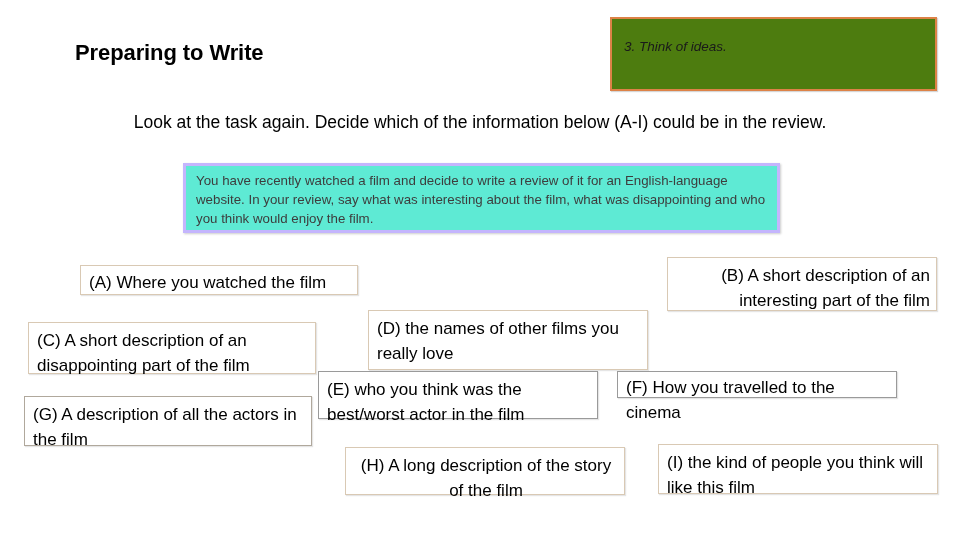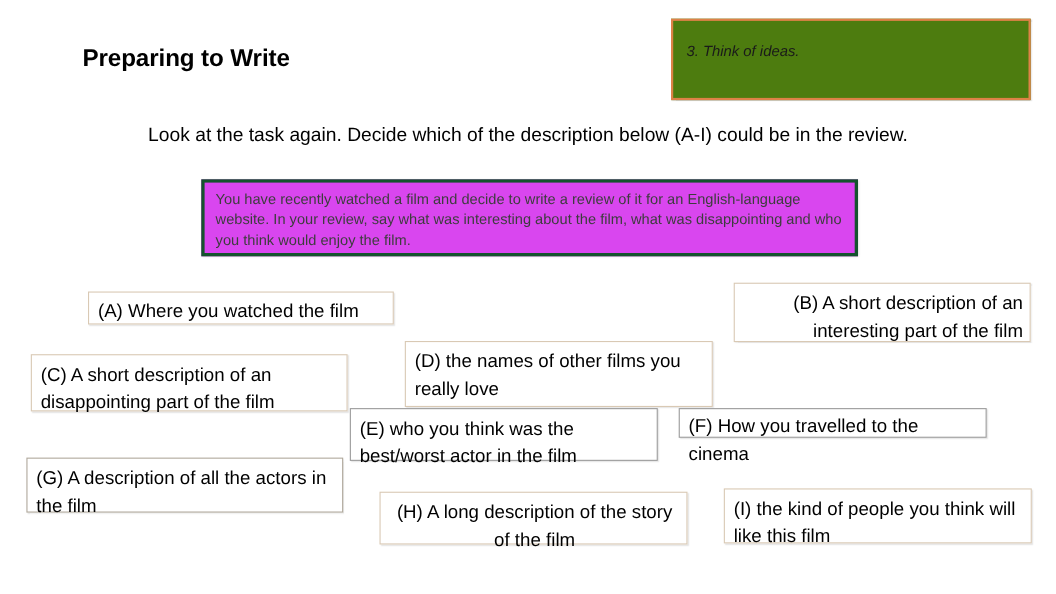--- a/index.html
+++ b/index.html
@@ -70,22 +70,22 @@
   }
 
   
   .task-box {
     position: absolute;
     left: 183px;
     top: 163px;
     width: 597px;
     height: 70px;
     box-sizing: border-box;
-    background: #d946ef;
-    border: 3px solid #14532d;
+    background: #5eead4;
+    border: 3px solid #c4b5fd;
     box-shadow: 1px 1px 2px rgba(110,110,110,0.35);
   }
   .task-box-text {
     position: absolute;
     left: 10px;
     top: 6px;
     right: 8px;
     font-family: "Liberation Sans", sans-serif;
     font-size: 13.3px;
     line-height: 1.42;
@@ -103,21 +103,21 @@
   .opt-text {
     position: absolute;
     left: 8px;
     right: 6px;
     top: 6px;
     font-size: 17px;
     line-height: 1.45;
     color: #000000;
   }
   .opt.gray { border-color: #9a9a9a; }
-  .opt.grayish { border-color: #b0a89c; margin-top: 20px; }
+  .opt.grayish { border-color: #b0a89c; }
 
   
   .opt-a { left: 80px;  top: 265px; width: 278px; height: 30px; }
   .opt-a .opt-text { top: 5px; }
 
   .opt-b { left: 667px; top: 257px; width: 270px; height: 54px; text-align: right; }
 
   .opt-c { left: 28px;  top: 322px; width: 288px; height: 52px; }
 
   .opt-d { left: 368px; top: 310px; width: 280px; height: 60px; }
@@ -137,21 +137,21 @@
 <body>
 
 <div id="stage">
 
   <div class="page-title">Preparing to Write</div>
 
   <div class="step-callout">
     <div class="step-callout-text">3. Think of ideas.</div>
   </div>
 
-  <div class="instruction">Look at the task again. Decide which of the description below (A-I) could be in the review.</div>
+  <div class="instruction">Look at the task again. Decide which of the information below (A-I) could be in the review.</div>
 
   <div class="task-box">
     <div class="task-box-text">You have recently watched a film and decide to write a review of it for an English-language website. In your review, say what was interesting about the film, what was disappointing and who you think would enjoy the film.</div>
   </div>
 
   <div class="opt opt-a">
     <div class="opt-text">(A) Where you watched the film</div>
   </div>
 
   <div class="opt opt-b">

